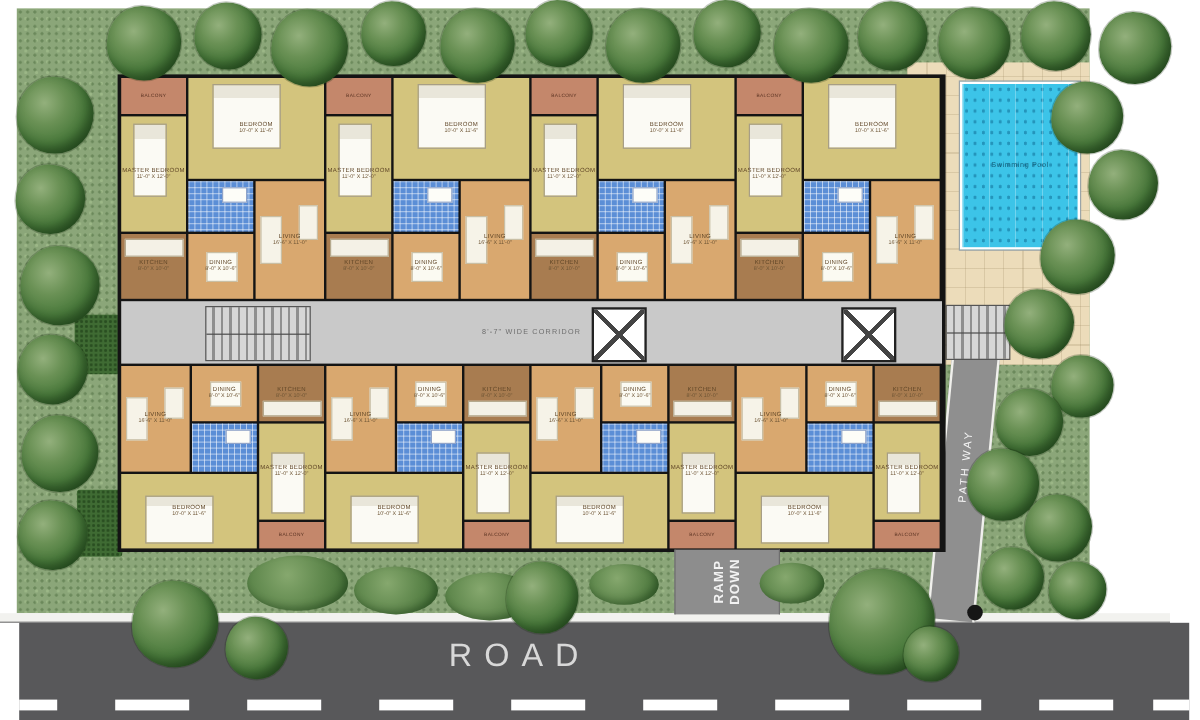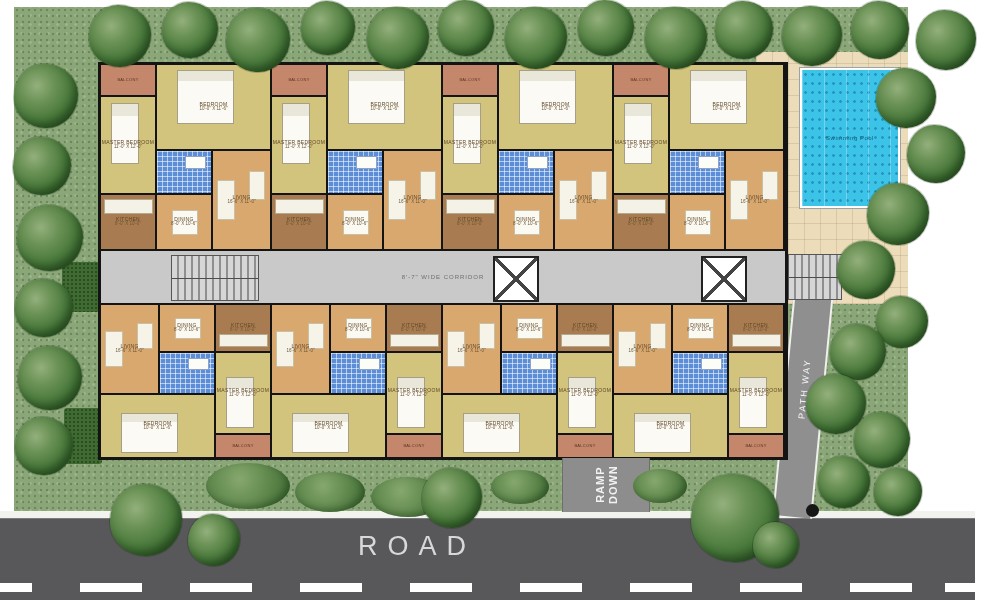--- a/index.html
+++ b/index.html
@@ -82,21 +82,21 @@
     display:flex;align-items:center;justify-content:center;border-left:1px solid #6e6e6e;border-right:1px solid #6e6e6e;}
   #ramp .ramp-label{transform:rotate(-90deg);font-size:11px;font-weight:bold;color:#f2f2f2;letter-spacing:1px;line-height:1.15;text-align:center;}
   #pathway{position:absolute;left:797px;top:258px;width:36px;height:258px;background:var(--c-pathway,#8f8f8f);z-index:3;
     transform:rotate(5.5deg);transform-origin:top left;display:flex;align-items:center;justify-content:center;
     border-left:2px solid #f0f0ec;border-right:2px solid #f0f0ec;}
   #pathway .path-label{writing-mode:vertical-rl;transform:rotate(180deg);font-size:9px;color:#f5f5f5;letter-spacing:2px;}
   #path-dot{position:absolute;left:806px;top:504px;width:13px;height:13px;border-radius:50%;background:#161616;z-index:5;}
 
   
   #sidewalk{position:absolute;left:0;top:511px;width:975px;height:7px;background:#f2f2ef;border-bottom:1px solid #7a7a7a;z-index:2;}
-  #road{position:absolute;left:0;top:519px;width:975px;height:81px;background:var(--c-road,#58585a);z-index:2;}
+  #road{position:absolute;left:16px;top:519px;width:975px;height:81px;background:var(--c-road,#58585a);z-index:2;}
   #road .road-label{position:absolute;left:358px;top:12px;font-size:27px;letter-spacing:10px;color:#d8d8d8;}
   #road .centerline{position:absolute;left:0;top:64px;width:100%;height:9px;
     background:repeating-linear-gradient(90deg,var(--c-marking,#fff) 0 62px,transparent 62px 110px);background-position-x:-30px;}
 </style>
 </head>
 <body>
 
 <div id="stage">
 
   <div id="lawn"></div>

